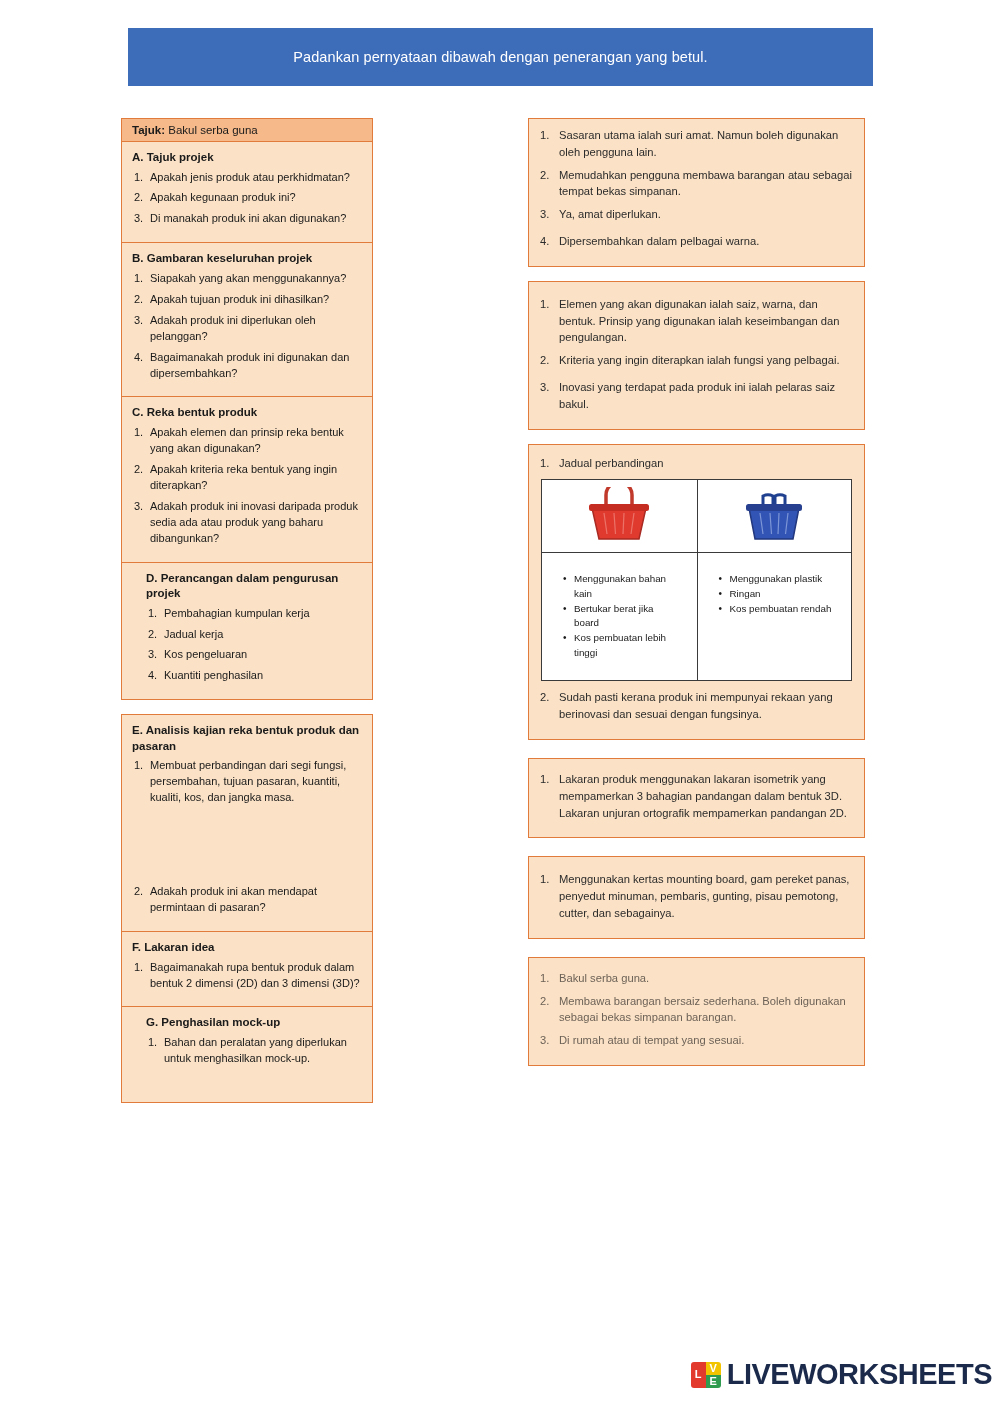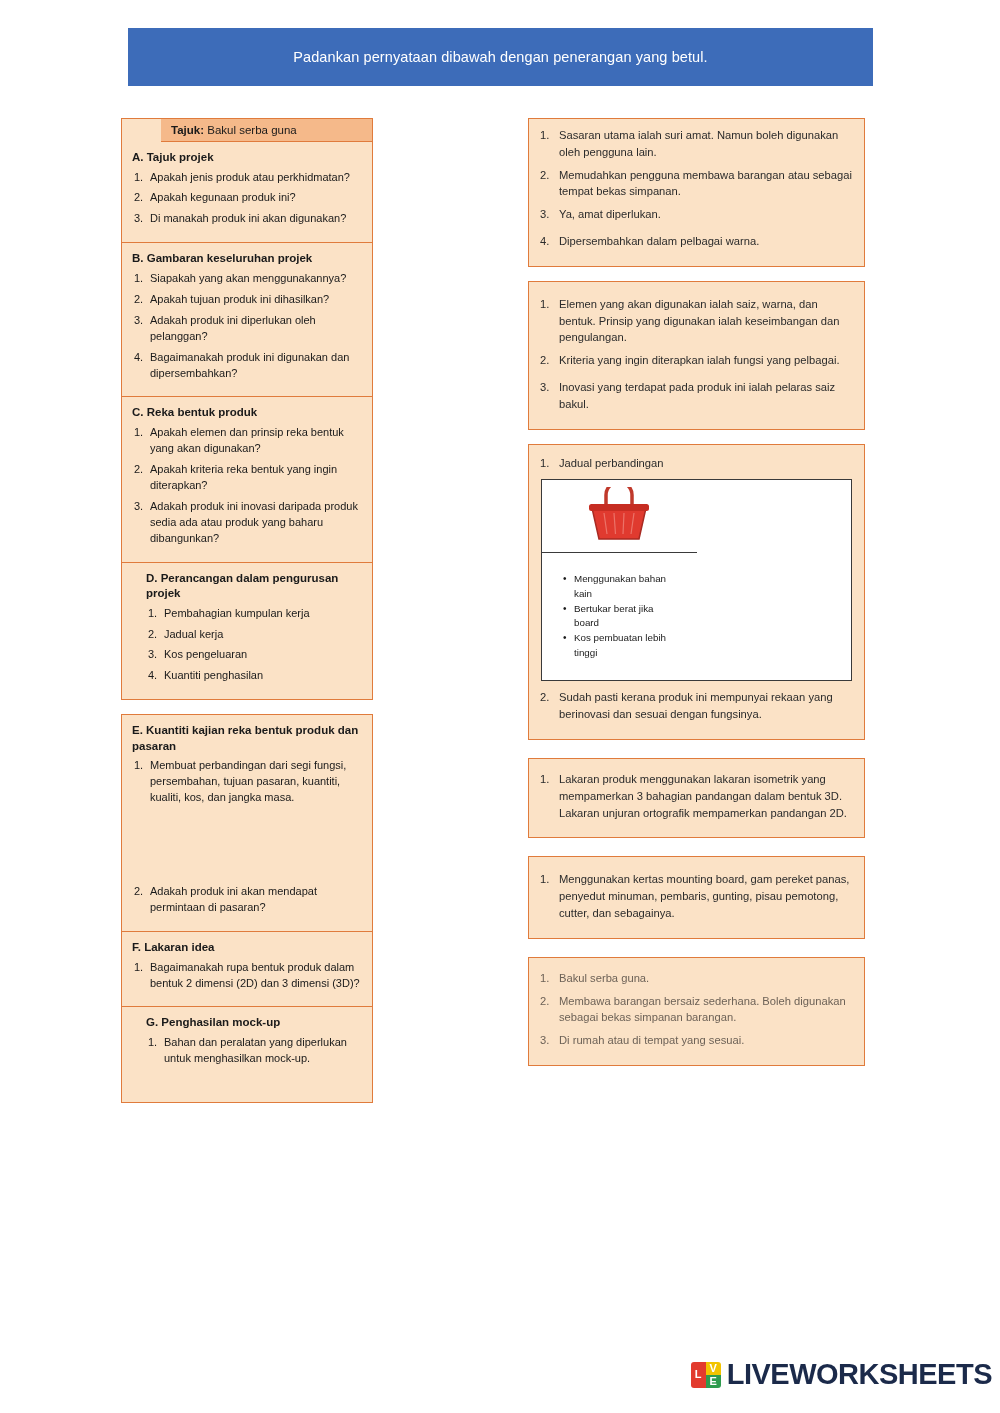--- a/index.html
+++ b/index.html
@@ -67,21 +67,20 @@
     background: #fbe2c6;
     border: 1.5px solid #e07b3c;
     box-sizing: border-box;
     margin-bottom: 14px;
   }
   .left-title {
     background: #f5b98a;
     border-bottom: 1.5px solid #e07b3c;
     padding: 5px 10px;
     font-size: 11.5px;
-    margin-left: 39px;
   }
   .left-title b { font-weight: bold; }
   .sec {
     padding: 8px 10px 10px 10px;
     border-bottom: 1.5px solid #e07b3c;
   }
   .sec:last-child { border-bottom: none; padding-left: 24px; }
   .sec-head {
     font-size: 11.5px;
     font-weight: bold;
@@ -249,21 +248,21 @@
           <li><span class="num">1.</span><span>Pembahagian kumpulan kerja</span></li>
           <li><span class="num">2.</span><span>Jadual kerja</span></li>
           <li><span class="num">3.</span><span>Kos pengeluaran</span></li>
           <li><span class="num">4.</span><span>Kuantiti penghasilan</span></li>
         </ol>
       </div>
     </div>
 
     <div class="left-block">
       <div class="sec" style="min-height:182px;">
-        <div class="sec-head">E.  Kuantiti kajian reka bentuk produk dan pasaran</div>
+        <div class="sec-head">E.  Analisis kajian reka bentuk produk dan pasaran</div>
         <ol class="items">
           <li style="margin-bottom:78px;"><span class="num">1.</span><span>Membuat perbandingan dari segi fungsi, persembahan, tujuan pasaran, kuantiti, kualiti, kos, dan jangka masa.</span></li>
           <li><span class="num">2.</span><span>Adakah produk ini akan mendapat permintaan di pasaran?</span></li>
         </ol>
       </div>
 
       <div class="sec">
         <div class="sec-head">F.  Lakaran idea</div>
         <ol class="items">
           <li><span class="num">1.</span><span>Bagaimanakah rupa bentuk produk dalam bentuk 2 dimensi (2D) dan 3 dimensi (3D)?</span></li>
@@ -312,20 +311,36 @@
               <rect x="5" y="17" width="60" height="7" rx="2.5" fill="#c62d22"></rect>
               <path d="M20 26 L23 47 M30 26 L31.5 47 M40 26 L39 47 M50 26 L47 47" stroke="#f08a80" stroke-width="1.2" opacity="0.7"></path>
             </svg>
           </div>
           <ul class="cmp-list">
             <li>Menggunakan bahan kain</li>
             <li>Bertukar berat jika board</li>
             <li>Kos pembuatan lebih tinggi</li>
           </ul>
         </div>
+        <div class="cmp-cell">
+          <div class="cmp-img">
+            <svg width="70" height="58" viewBox="0 0 70 58" aria-hidden="true">
+              <path d="M24 20 L24 9 A11 11 0 0 1 34 9 L34 20" fill="none" stroke="#1f3f8f" stroke-width="3"></path>
+              <path d="M36 20 L36 9 A11 11 0 0 1 46 9 L46 20" fill="none" stroke="#1f3f8f" stroke-width="3"></path>
+              <path d="M10 21 L60 21 L54 52 L16 52 Z" fill="#3254b4" stroke="#22377d" stroke-width="1.5"></path>
+              <rect x="7" y="17" width="56" height="7" rx="2.5" fill="#27408f"></rect>
+              <path d="M21 26 L24 47 M31 26 L32.5 47 M40 26 L39 47 M49 26 L46.5 47" stroke="#8fa6e0" stroke-width="1.2" opacity="0.8"></path>
+            </svg>
+          </div>
+          <ul class="cmp-list">
+            <li>Menggunakan plastik</li>
+            <li>Ringan</li>
+            <li>Kos pembuatan rendah</li>
+          </ul>
+        </div>
       </div>
 
       <ol class="items">
         <li>
           <span class="num">2.</span><span>Sudah pasti kerana produk ini mempunyai rekaan yang berinovasi dan sesuai dengan fungsinya.</span>
         </li>
       </ol>
     </div>
 
     <div class="card" style="min-height:62px;padding-top:12px;margin-top:18px;">

